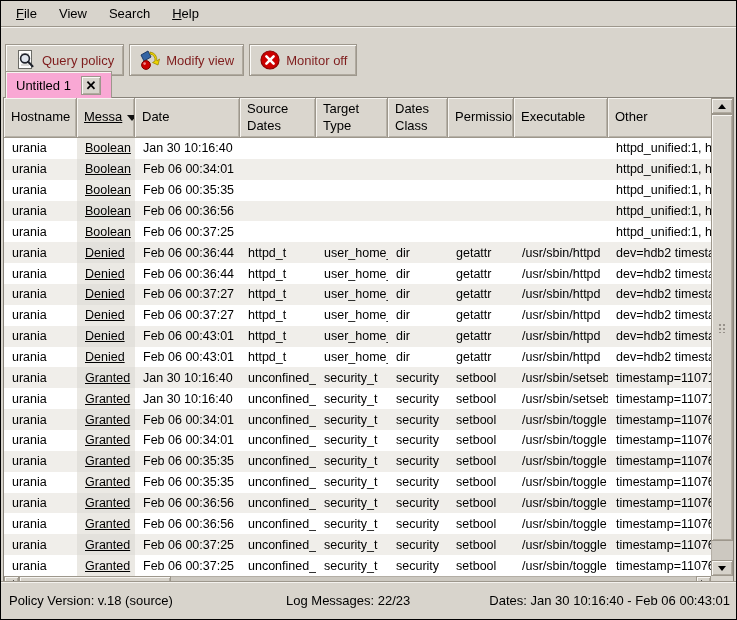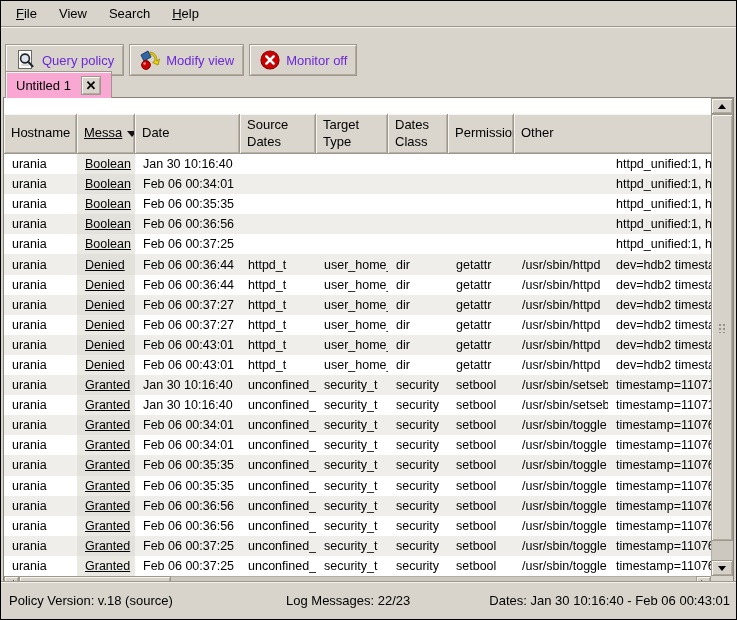--- a/index.html
+++ b/index.html
@@ -14,38 +14,38 @@
     border-bottom:1px solid #9d978c; box-shadow:0 1px 0 #f4f2ee; }
   .mitem { display:flex; align-items:center; padding:0 11px; font-size:13px; color:#000; }
   .accel { text-decoration:underline; }
 
   
   .toolbar { position:absolute; top:27px; left:0; right:0; height:40px;
     display:flex; align-items:center; gap:5px; padding:0 4px; }
   .tbtn { display:inline-flex; align-items:center; gap:5px; height:32px;
     padding:0 9px; background:#d8d4cc; border:1px solid #9d978c;
     box-shadow:inset 1px 1px 0 #fbfaf7, inset -1px -1px 0 #b0aa9f;
-    font-size:13px; color:#6d28d9;margin-top:24px; }
+    font-size:13px; color:#7f1d1d;margin-top:24px; }
   .ticon { width:22px; height:22px; flex:0 0 22px; }
 
   
   .tabrow { position:absolute; top:67px; left:0; right:0; height:29px; }
   .tab { position:absolute; left:4px; top:3px; height:27px; z-index:2;
     display:inline-flex; align-items:center; gap:10px; padding:0 10px;
     background:#f9a8d4; border:1px solid #9d978c; border-bottom:none;
     box-shadow:inset 1px 1px 0 #f7f5f1; font-size:13px; }
   .tabclose { width:20px; height:19px; display:flex; align-items:center; justify-content:center;
     background:#d8d4cc; border:1px solid #9d978c;
     box-shadow:inset 1px 1px 0 #fbfaf7, inset -1px -1px 0 #b0aa9f;
     font-size:13px; font-weight:bold; line-height:1; }
 
   
   .main { position:absolute; top:96px; left:2px; right:2px; height:496px;
     border:1px solid #88837a; background:#fff; display:flex; flex-direction:column; }
-  .hdrrow { display:flex; height:40px; flex:0 0 40px; background:#d8d4cc;margin-top:16px; }
+  .hdrrow { display:flex; height:40px; flex:0 0 40px; background:#d8d4cc; }
   .hcell { display:flex; align-items:center; gap:5px; padding:2px 7px;
     background:#dad6ce; border-right:1px solid #9d978c; border-bottom:1px solid #9d978c;
     box-shadow:inset 1px 1px 0 #f7f5f1, inset -1px -1px 0 #b6b1a7;
     font-size:13px; color:#000; overflow:hidden; line-height:1.25; }
   .sortarrow { width:0; height:0; border-left:5px solid transparent;
     border-right:5px solid transparent; border-top:6px solid #111; flex:0 0 auto; }
 
   .tblbody { flex:1; display:flex; flex-direction:column; overflow:hidden;
     margin-right:22px; background:#fff; }
   .row { flex:1; display:flex; background:#fff; }
@@ -188,20 +188,23 @@
         </div>
       <div class="hcell c4">
           <span>Target Type</span>
         </div>
       <div class="hcell c5">
           <span>Dates Class</span>
         </div>
       <div class="hcell c6">
           <span>Permission</span>
         </div>
+      <div class="hcell c7">
+          <span>Executable</span>
+        </div>
       <div class="hcell c8">
           <span>Other</span>
         </div>
     </div>
 
     <div class="tblbody">
         <div class="row">
         <div class="cell c0">urania</div>
         <div class="cell c1 sorted">Boolean</div>
         <div class="cell c2">Jan 30 10:16:40</div>

